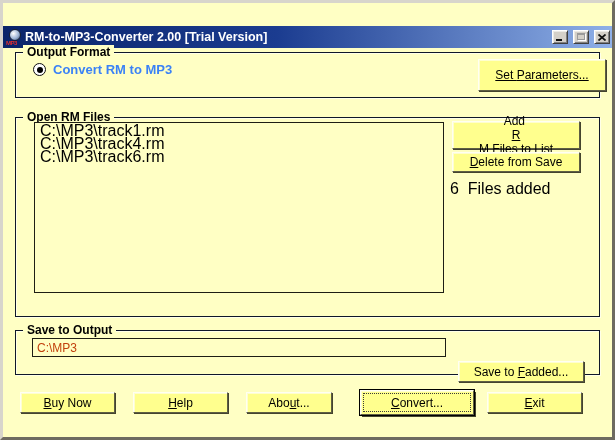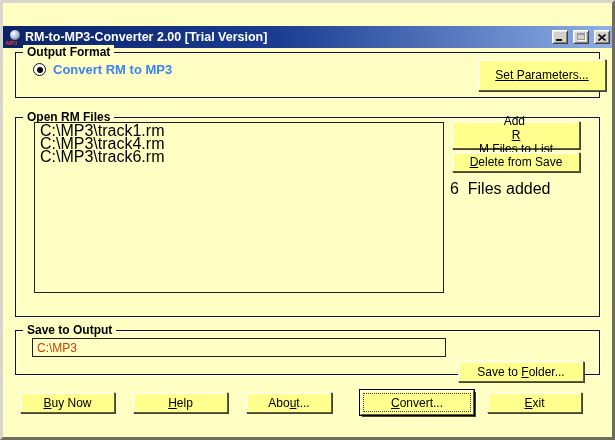--- a/index.html
+++ b/index.html
@@ -179,21 +179,21 @@
       <div class="list-item">C:\MP3\track6.rm</div>
     </div>
     <button class="btn" id="btn-add"><span>Add </span><span class="key">R</span><span>M Files to List</span></button>
     <button class="btn" id="btn-delete"><span></span><span class="key">D</span><span>elete from Save</span></button>
     <div class="files-added">6  Files added</div>
 
     <div class="group" id="group-save">
       <div class="group-label">Save to Output</div>
     </div>
     <input class="field" type="text" value="C:\MP3" style="">
-    <button class="btn" id="btn-save-folder"><span>Save to </span><span class="key">F</span><span>older...</span></button>
+    <button class="btn" id="btn-save-folder"><span>Save to </span><span class="key">F</span><span>added...</span></button>
 
     <button class="btn" id="btn-buy"><span></span><span class="key">B</span><span>uy Now</span></button>
     <button class="btn" id="btn-help"><span></span><span class="key">H</span><span>elp</span></button>
     <button class="btn" id="btn-about"><span>Abo</span><span class="key">u</span><span>t...</span></button>
     <button class="btn" id="btn-convert"><span></span><span class="key">C</span><span>onvert...</span></button>
     <button class="btn" id="btn-exit"><span></span><span class="key">E</span><span>xit</span></button>
 
   </div>
 </div>
 

